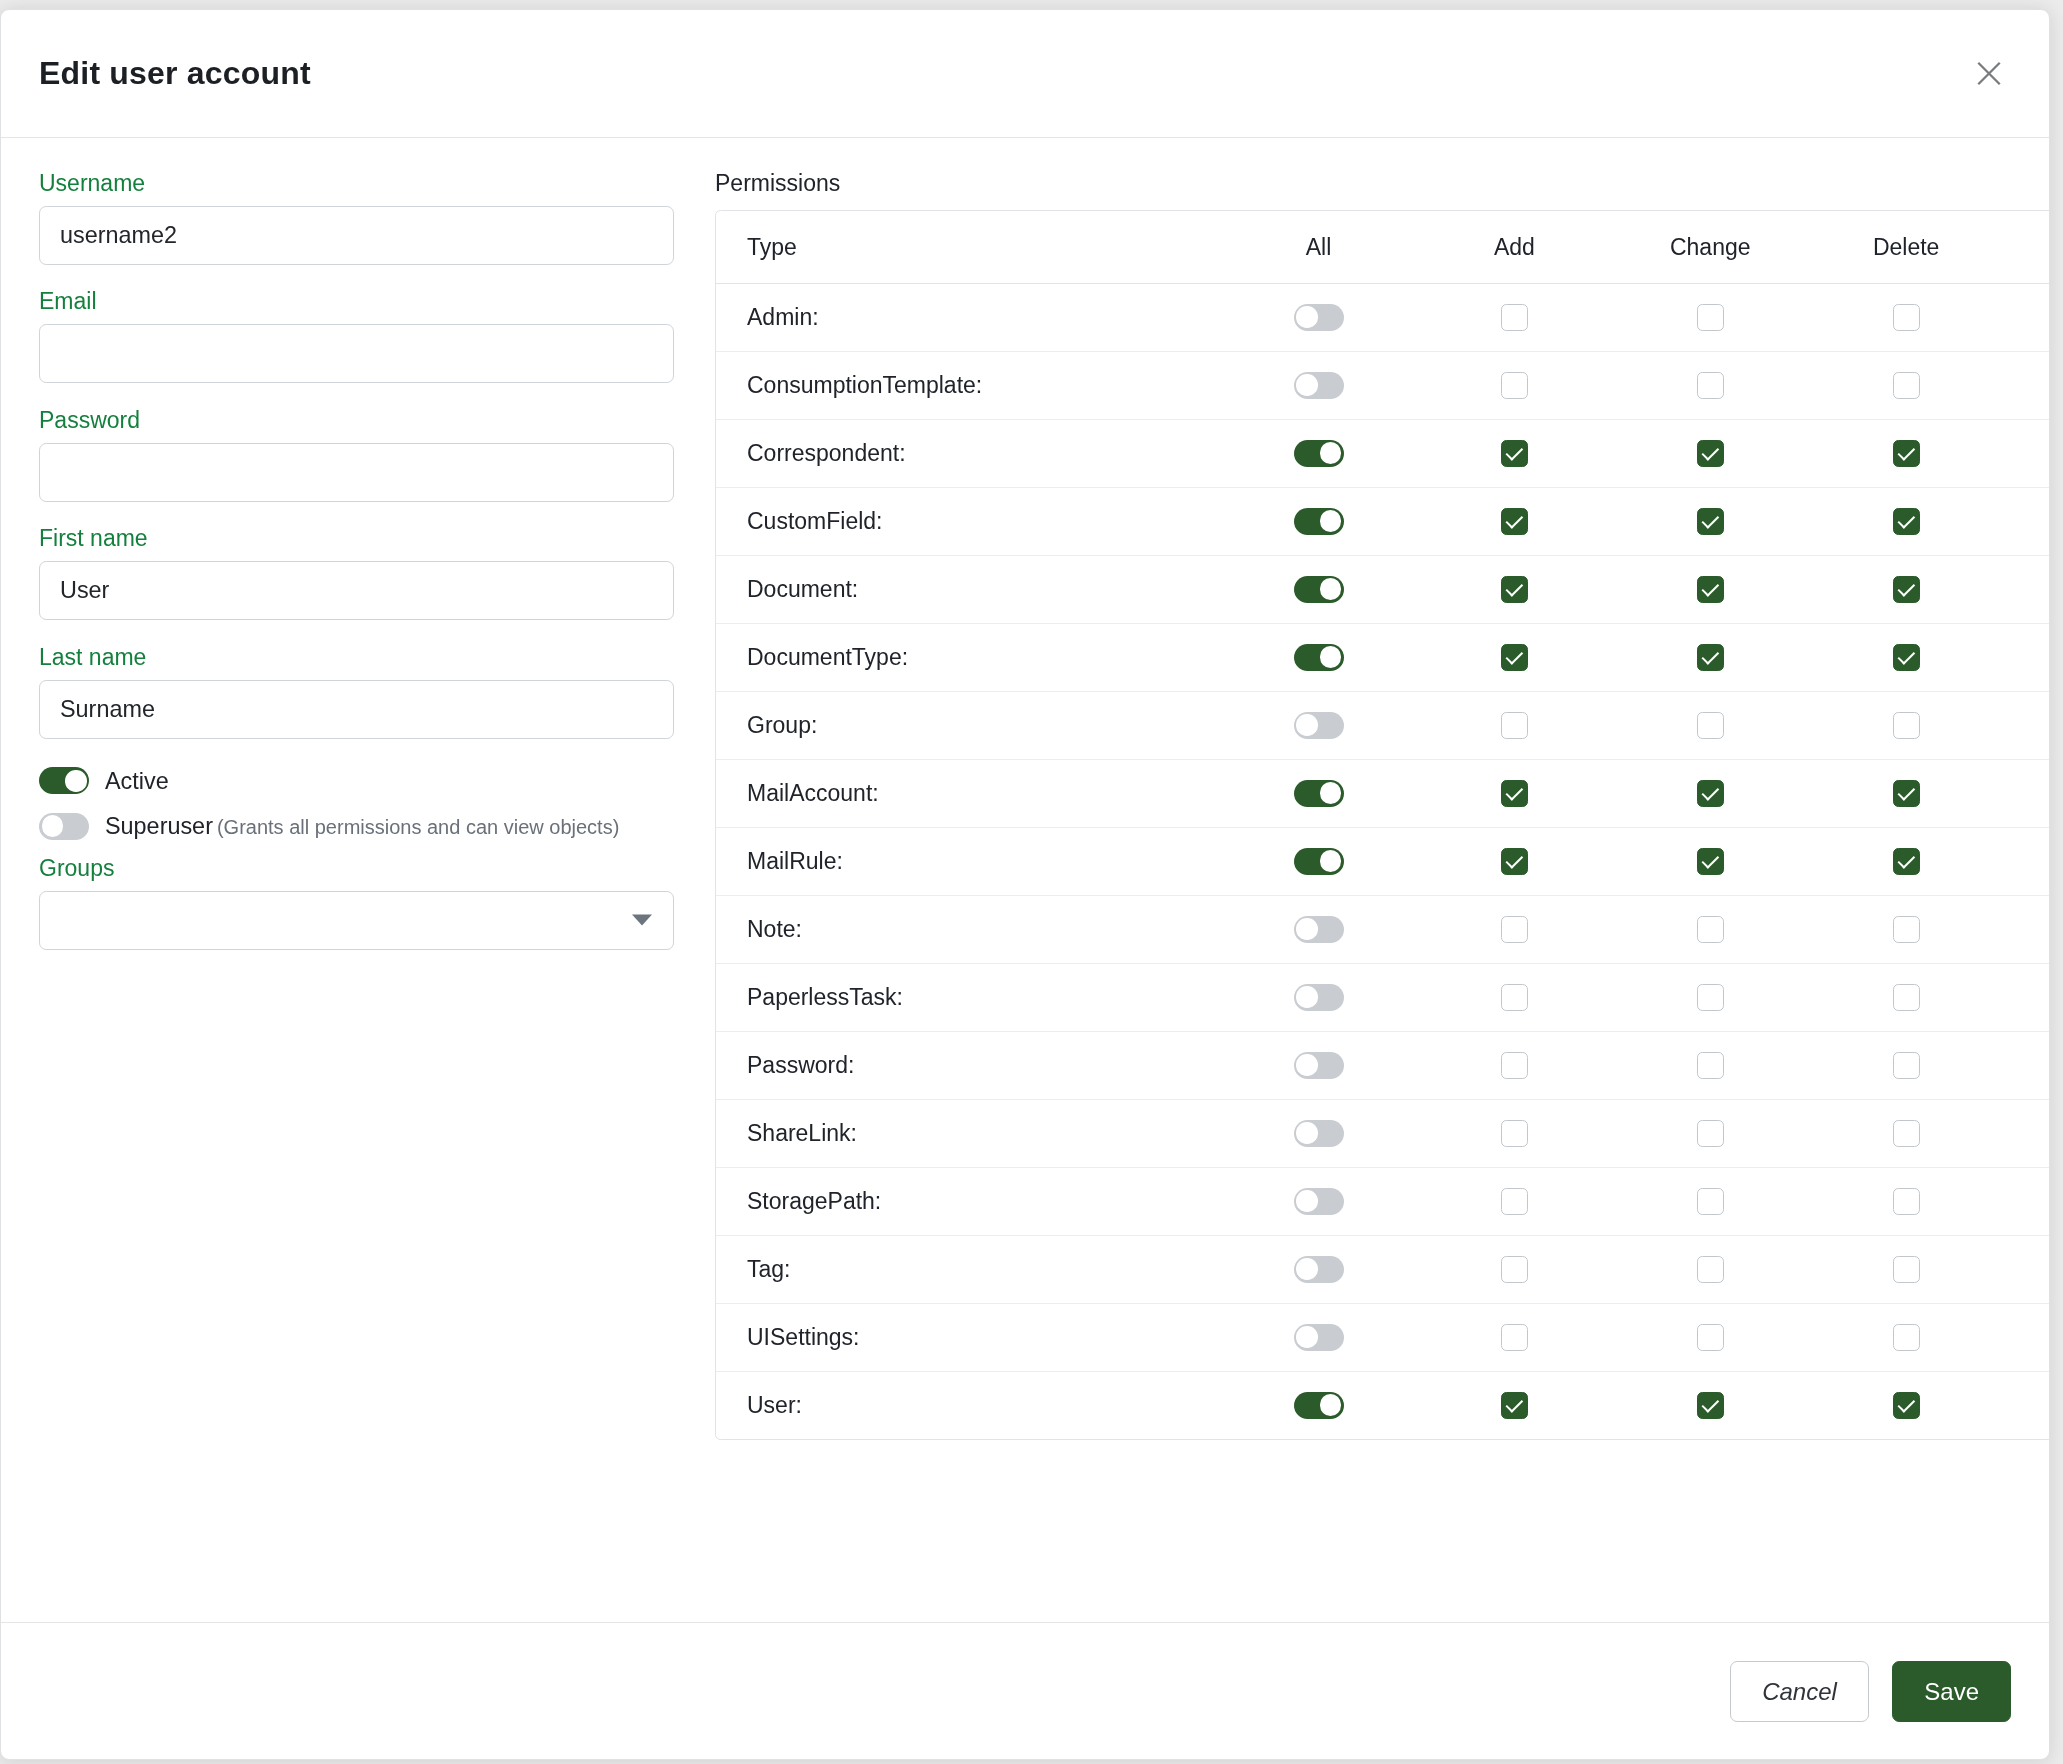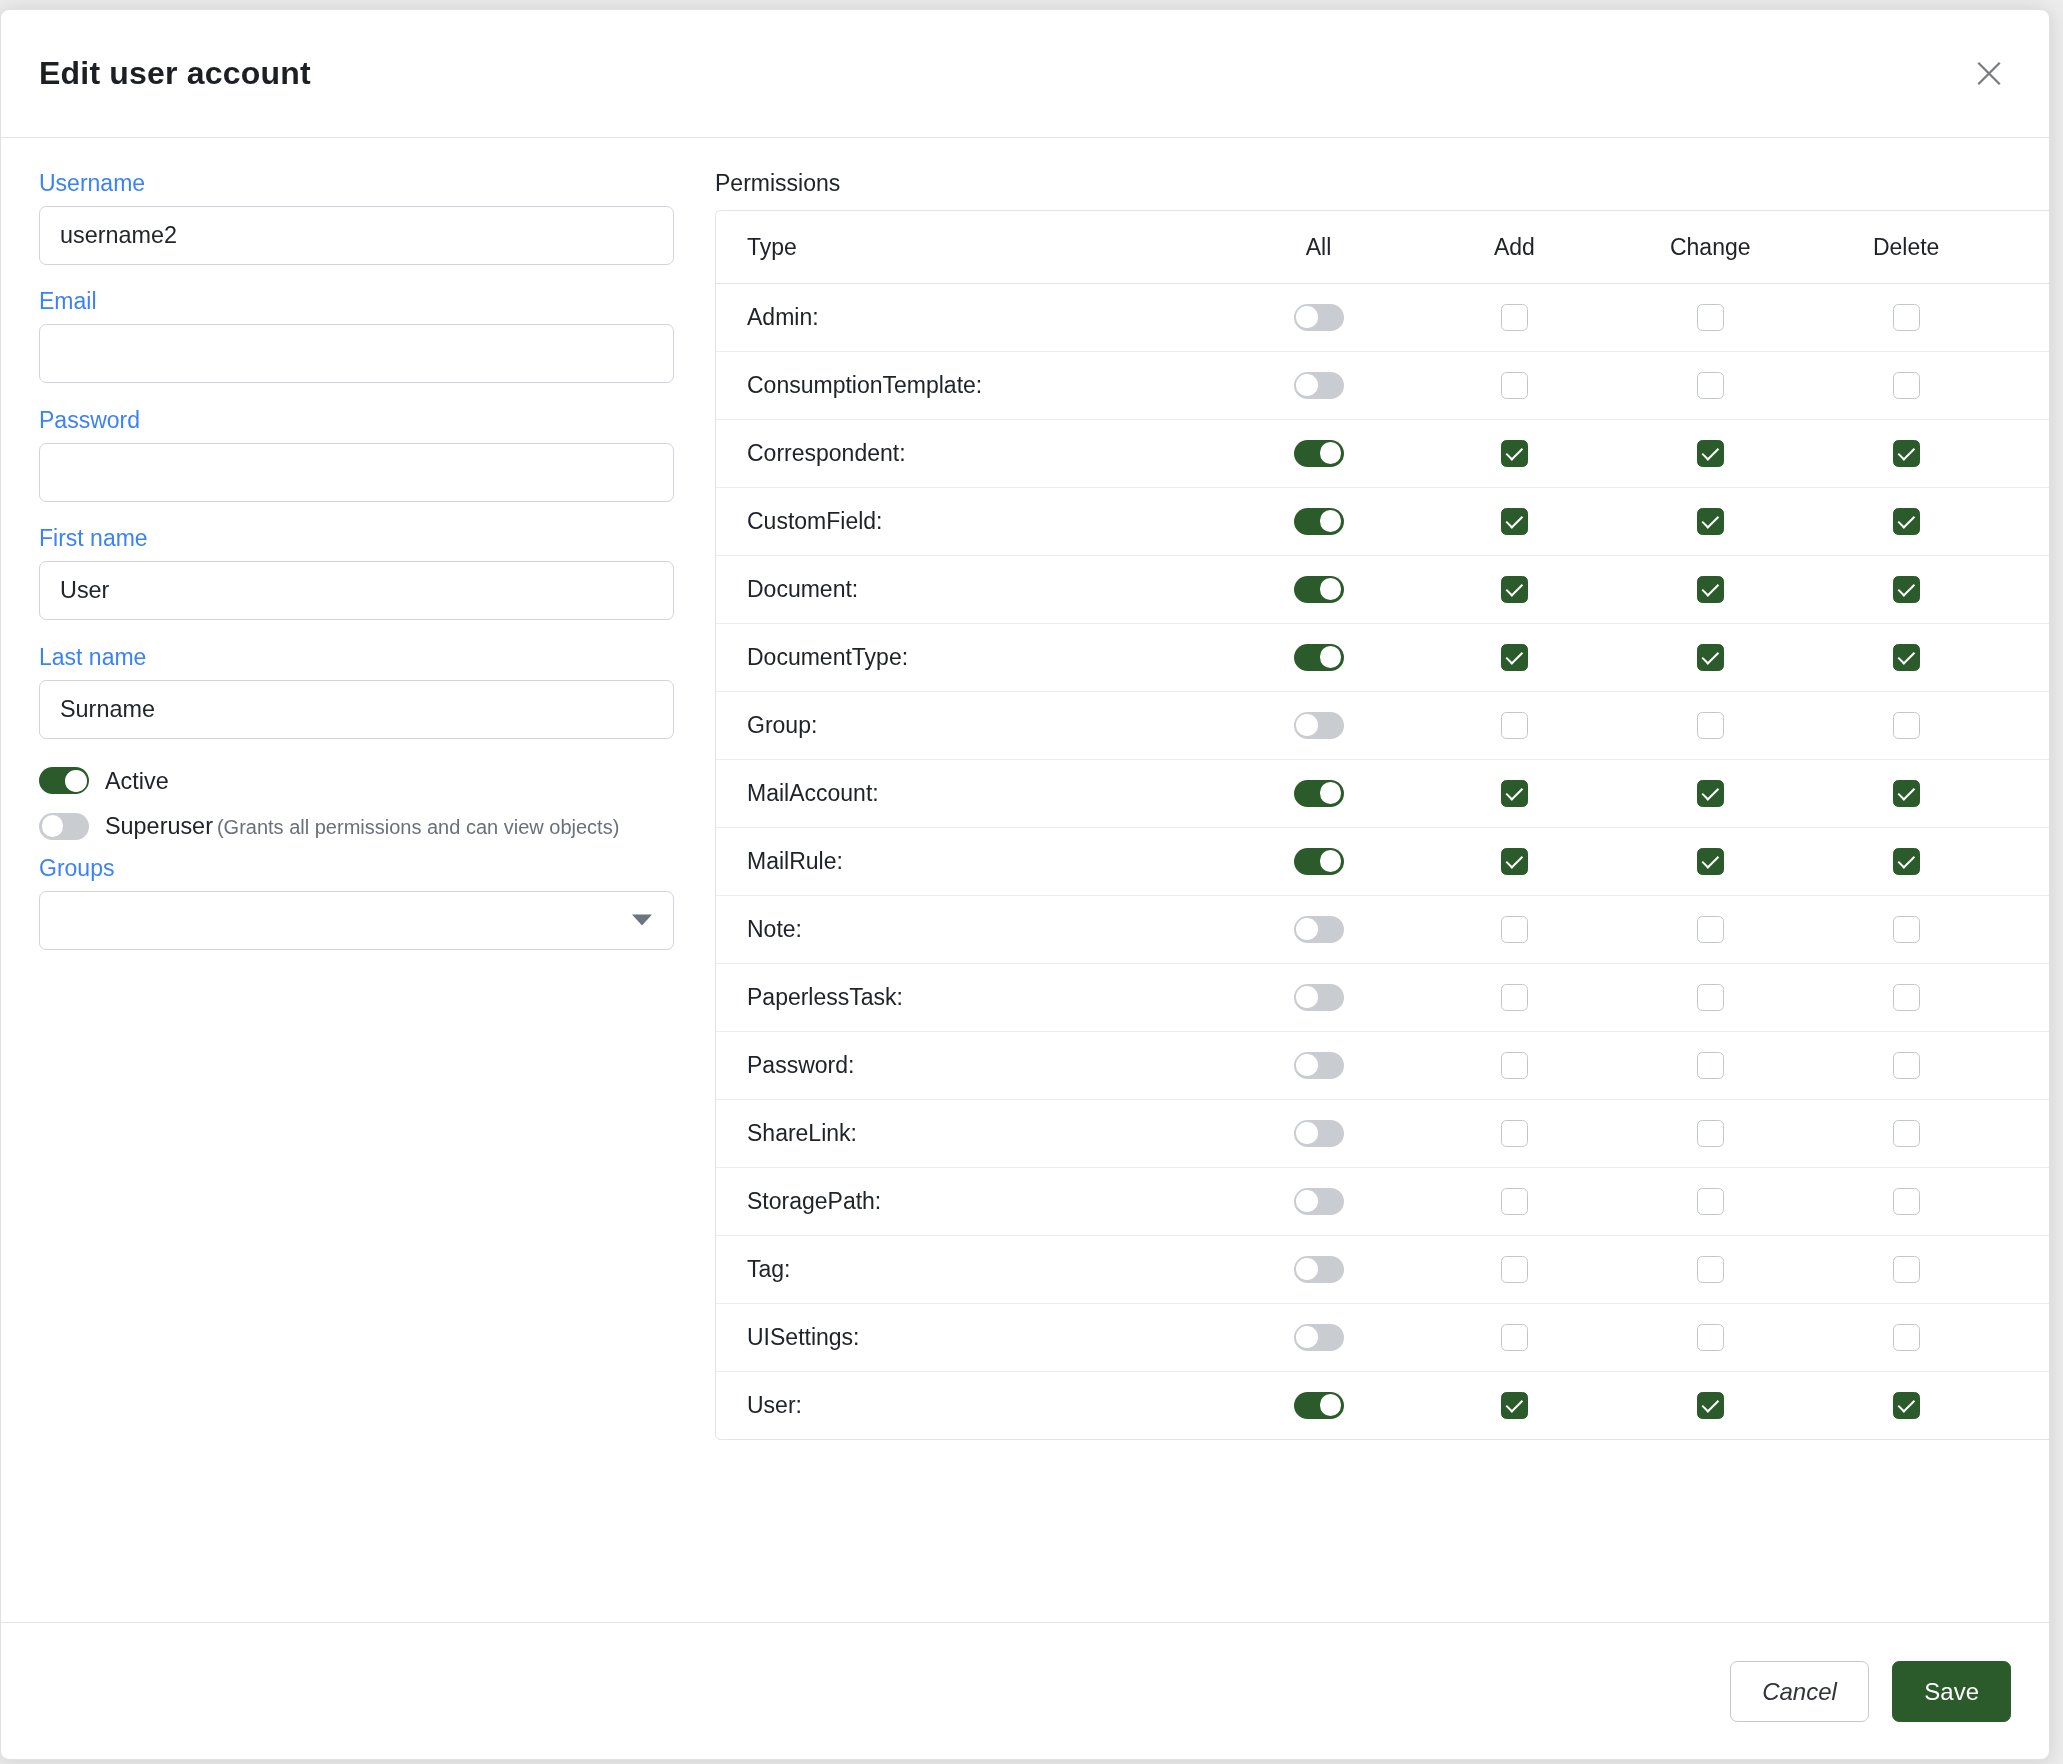--- a/index.html
+++ b/index.html
@@ -72,21 +72,21 @@
   }
   .left-col {
     width: 635px;
     min-width: 635px;
   }
   .right-col {
     flex: 1;
   }
   .field-label {
     font-size: 23px;
-    color: #3b82f6;
+    color: #15803d;
     margin-bottom: 9px;
     display: block;
   }
   .text-input {
     width: 635px;
     height: 59px;
     border: 0.9px solid #ced4da;
     border-radius: 7.2px;
     padding: 0 20px;
     font-size: 23.4px;

